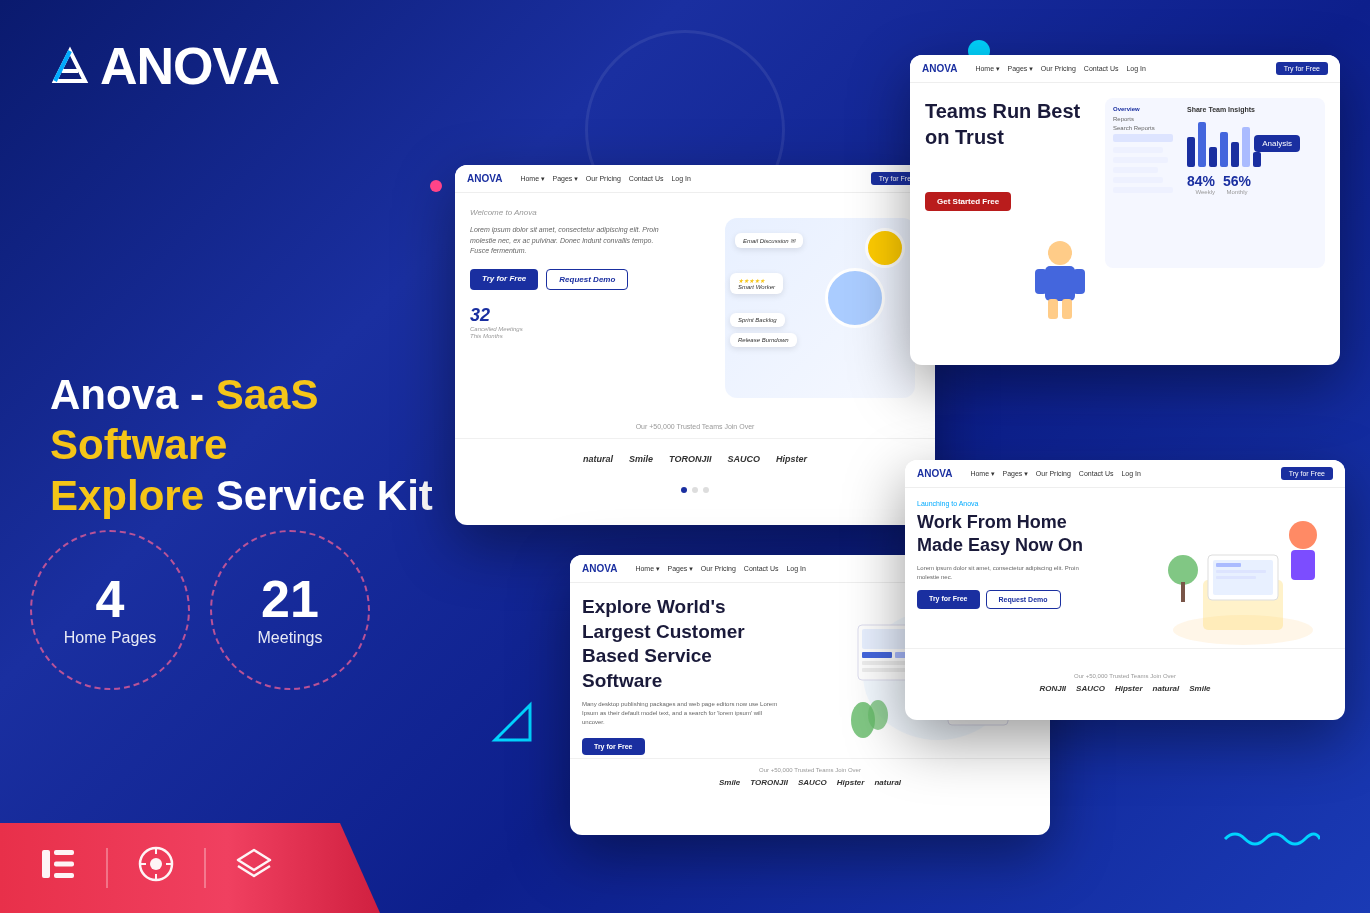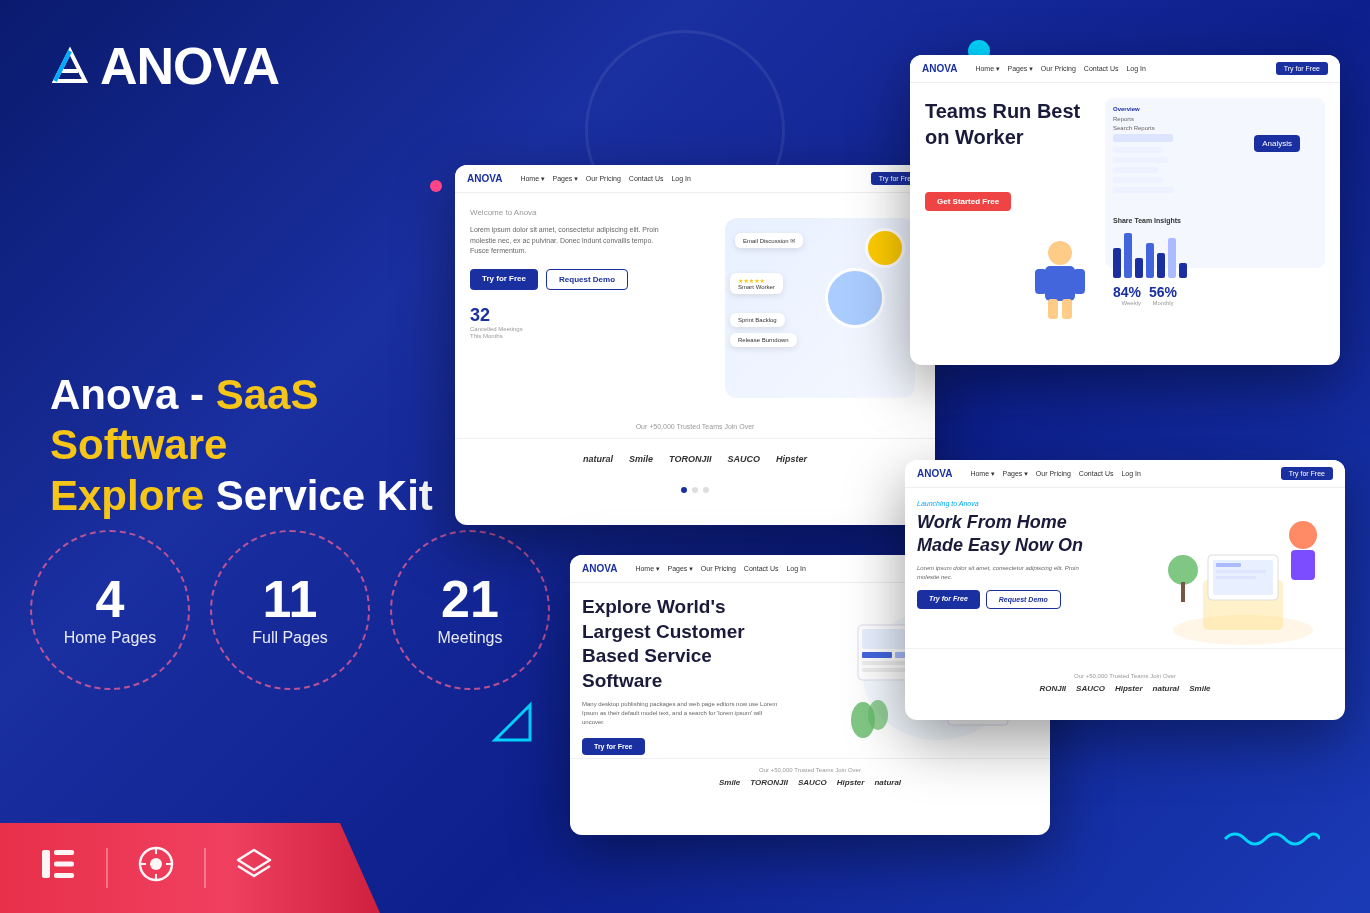--- a/index.html
+++ b/index.html
@@ -280,21 +280,21 @@
     
     .tr-hero {
       font-size: 20px;
       font-weight: 800;
       color: #1a1a3a;
       max-width: 200px;
       line-height: 1.3;
       margin-bottom: 10px;
     }
     .tr-btn {
-      background: #ef4444;
+      background: #b91c1c;
       color: white;
       font-size: 8px;
       padding: 5px 12px;
       border-radius: 4px;
       font-weight: 600;
       display: inline-block;
       margin-top: 32px;
     }
     .dash-item {
       height: 8px;
@@ -354,24 +354,20 @@
   <h1>
     <span>Anova - </span><span class="yellow">SaaS Software</span><br>
     <span class="yellow">Explore</span><span> Service Kit</span>
   </h1>
 </div>
 
 <div class="stats-row">
   <div class="stat-circle">
     <span class="num">4</span>
     <span class="label">Home Pages</span>
-  </div>
-  <div class="stat-circle">
-    <span class="num">11</span>
-    <span class="label">Full Pages</span>
   </div>
   <div class="stat-circle">
     <span class="num">21</span>
     <span class="label">Meetings</span>
   </div>
 </div>
 
 <div style="position:absolute; top:700px; left:490px;">
   <svg width="45" height="45" viewBox="0 0 45 45">
     <polygon points="5,40 40,5 40,40" fill="none" stroke="#00d4ff" stroke-width="3"></polygon>
@@ -417,21 +413,21 @@
     <div class="mini-nav-links">
       <span class="mini-nav-link">Home ▾</span>
       <span class="mini-nav-link">Pages ▾</span>
       <span class="mini-nav-link">Our Pricing</span>
       <span class="mini-nav-link">Contact Us</span>
       <span class="mini-nav-link">Log In</span>
     </div>
     <span class="mini-nav-btn">Try for Free</span>
   </div>
 
-  <div style="display:flex; padding:15px; position:relative; height:230px; overflow:hidden;">
+  <div style="display:flex; padding:15px; position:relative; height:230px; overflow:hidden;font-style:italic;">
     <div style="flex:1;">
       <div class="welcome-badge">Welcome to Anova</div>
       <div class="card-sub-text">Lorem ipsum dolor sit amet, consectetur adipiscing elit. Proin molestie nec, ex ac pulvinar. Donec lndunt convallis tempo. Fusce fermentum.</div>
       <div class="card-btns">
         <span class="card-btn-primary">Try for Free</span>
         <span class="card-btn-outline">Request Demo</span>
       </div>
 
       <div style="display:flex; gap:15px; margin-top:15px;">
         <div>
@@ -487,25 +483,25 @@
       <span class="mini-nav-link">Our Pricing</span>
       <span class="mini-nav-link">Contact Us</span>
       <span class="mini-nav-link">Log In</span>
     </div>
     <span class="mini-nav-btn">Try for Free</span>
   </div>
 
   <div style="display:flex; padding:15px; gap:10px; height:200px;">
 
     <div style="flex:1;">
-      <div class="tr-hero">Teams Run Best on Worker</div>
+      <div class="tr-hero">Teams Run Best on Trust</div>
       <span class="tr-btn">Get Started Free</span>
     </div>
 
-    <div style="width:220px; background:#f5f7ff; border-radius:8px; padding:8px; display:flex; gap:20px;flex-direction:column;">
+    <div style="width:220px; background:#f5f7ff; border-radius:8px; padding:8px; display:flex; gap:4px;">
 
       <div style="width:70px;">
         <div style="font-size:6px; color:#1a2fa0; font-weight:700; margin-bottom:4px;">Overview</div>
         <div style="font-size:6px; color:#666; margin-bottom:3px;">Reports</div>
         <div style="font-size:6px; color:#666; margin-bottom:3px;">Search Reports</div>
         <div class="dash-item" style="width:60px; background:#dde4ff;"></div>
         <div class="dash-item-sm" style="width:50px;"></div>
         <div class="dash-item-sm" style="width:55px;"></div>
         <div class="dash-item-sm" style="width:45px;"></div>
         <div class="dash-item-sm" style="width:50px;"></div>
@@ -560,21 +556,21 @@
     <div class="mini-nav-links">
       <span class="mini-nav-link">Home ▾</span>
       <span class="mini-nav-link">Pages ▾</span>
       <span class="mini-nav-link">Our Pricing</span>
       <span class="mini-nav-link">Contact Us</span>
       <span class="mini-nav-link">Log In</span>
     </div>
     <span class="mini-nav-btn">Try for Free</span>
   </div>
 
-  <div style="display:flex; padding:12px; gap:4px; height:160px; overflow:hidden;font-style:italic;">
+  <div style="display:flex; padding:12px; gap:4px; height:160px; overflow:hidden;">
     <div style="flex:1;">
       <div style="font-size:7px; color:#00aaff; margin-bottom:4px;">Launching to Anova</div>
       <div class="c3-hero">Work From Home Made Easy Now On</div>
       <div style="font-size:6px; color:#666; margin-top:6px; line-height:1.5; max-width:180px;">Lorem ipsum dolor sit amet, consectetur adipiscing elit. Proin molestie nec.</div>
       <div style="display:flex; gap:6px; margin-top:8px;">
         <span class="card-btn-primary" style="font-size:7px;">Try for Free</span>
         <span class="card-btn-outline" style="font-size:7px;">Request Demo</span>
       </div>
     </div>
 

